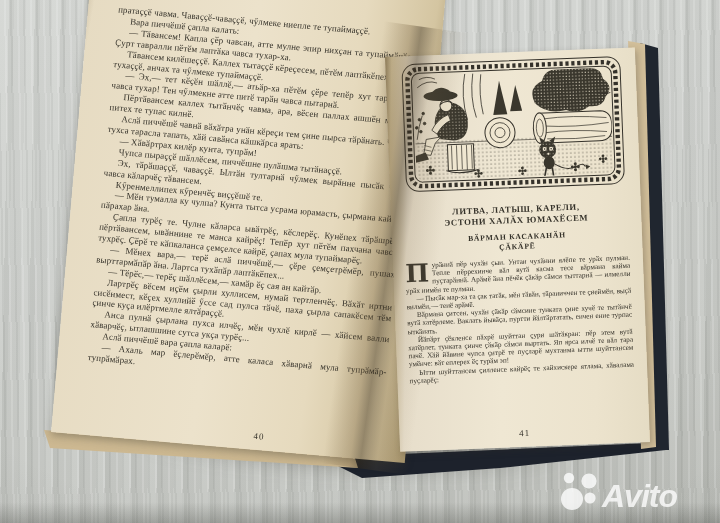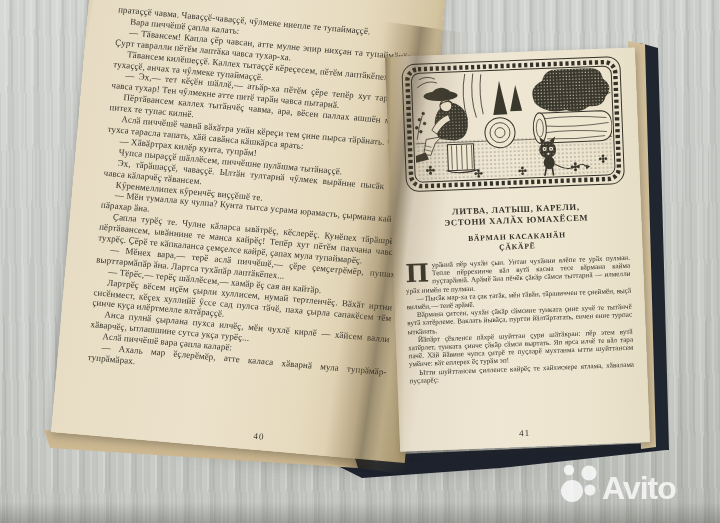--- a/index.html
+++ b/index.html
@@ -46,21 +46,21 @@
   .rbody p{text-indent:10px;}
   .rbody p.first{text-indent:0;}
   .dropcap{float:left;font-size:25px;line-height:22px;font-weight:bold;
     padding:1px 3px 0 0;color:#3a362c;font-family:"DejaVu Serif",serif;}
   .gutter-shadow{position:absolute;left:342px;top:26px;width:150px;height:446px;
     transform:rotate(8deg);transform-origin:50% 0;
     background:linear-gradient(90deg, rgba(0,0,0,0) 0%, rgba(110,88,55,0) 28%, rgba(108,86,52,.30) 46%, rgba(56,44,26,.42) 53%, rgba(120,100,70,.16) 64%, rgba(0,0,0,0) 86%);}
   .vignette{background:
       linear-gradient(0deg, rgba(60,62,56,.28) 0%, rgba(60,62,56,0) 4%),
       radial-gradient(120% 105% at 52% 38%, rgba(0,0,0,0) 62%, rgba(55,57,52,.14) 100%);}
-  .watermark{position:absolute;right:12px;bottom:16px;width:150px;height:46px;opacity:.78;}
+  .watermark{position:absolute;right:12px;bottom:8px;width:150px;height:46px;opacity:.78;font-style:italic;}
 </style>
 </head>
 <body>
 
 <div class="stage">
   <div class="book-shadow"></div>
   <div class="layer cover-bottom"></div>
   <div class="layer cover-right"></div>
   <div class="layer edge-tan-right"></div>
   <div class="layer stack-bottom-left"></div>

